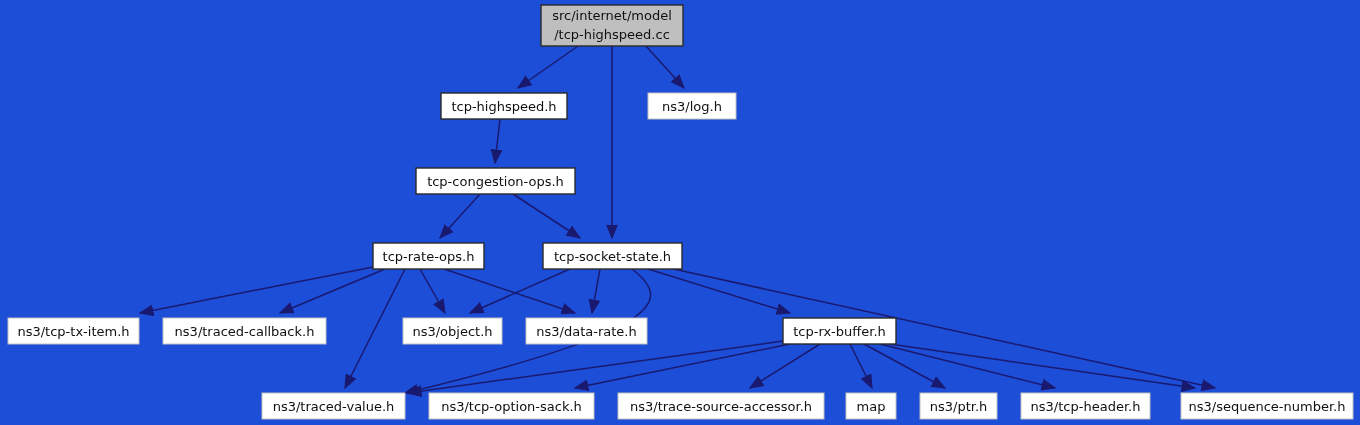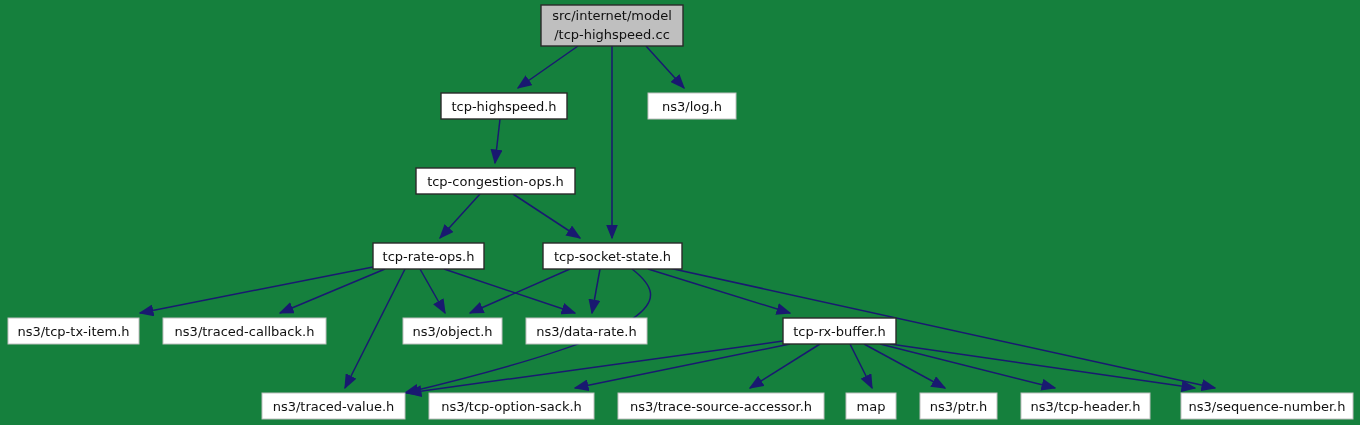--- a/index.html
+++ b/index.html
@@ -4,21 +4,21 @@
 <style>
   html, body {
     margin: 0;
     padding: 0;
     background: #ffffff;
   }
   #graph-root {
     position: relative;
     width: 1360px;
     height: 425px;
-    background: #15803d;
+    background: #1d4ed8;
     font-family: "DejaVu Sans", sans-serif;
   }
   svg#graph-svg {
     display: block;
     width: 1360px;
     height: 425px;
   }
   .node-box {
     fill: #ffffff;
     stroke: #c0c0c0;

